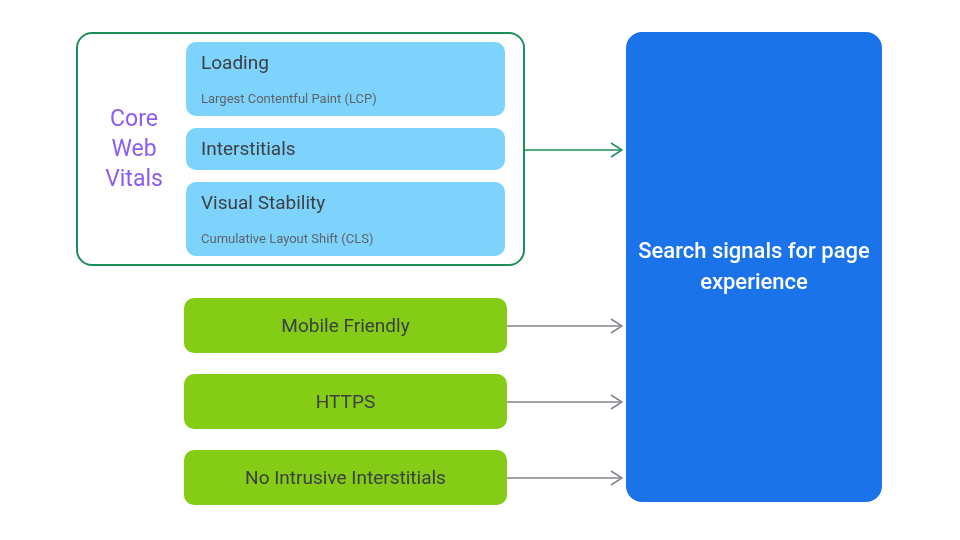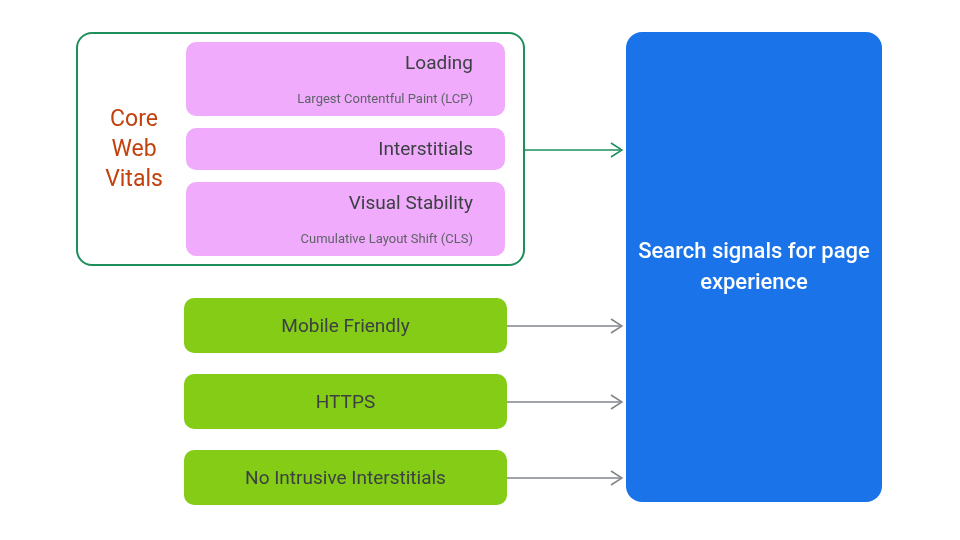--- a/index.html
+++ b/index.html
@@ -25,39 +25,39 @@
       top: 32px;
       width: 449px;
       height: 234px;
       border: 2px solid #1e8e5b;
       border-radius: 16px;
       display: flex;
       align-items: center;
       padding: 14px 18px 14px 12px;
     }
     .cwv-label {
-      color: #c2410c;
+      color: #8b5cf6;
       font-size: 23px;
       font-weight: 400;
       text-align: center;
       width: 88px;
       line-height: 1.3;
     }
     .cwv-metrics {
       flex: 1;
       display: flex;
       flex-direction: column;
       gap: 12px;
       margin-left: 8px;
     }
     .metric-pill {
-      background: #f0abfc;
+      background: #7dd3fc;
       border-radius: 10px;
-      padding: 10px 32px;
-      text-align: right;
+      padding: 10px 15px;
+      text-align: left;
     }
     .metric-title {
       color: #3c4043;
       font-size: 19px;
       font-weight: 400;
       line-height: 1.2;
     }
     .metric-sub {
       color: #5f6368;
       font-size: 13px;

